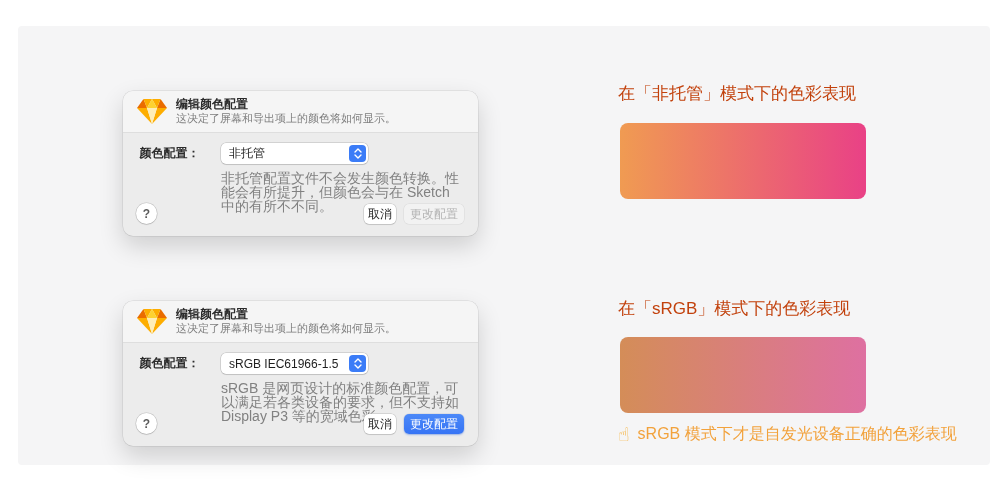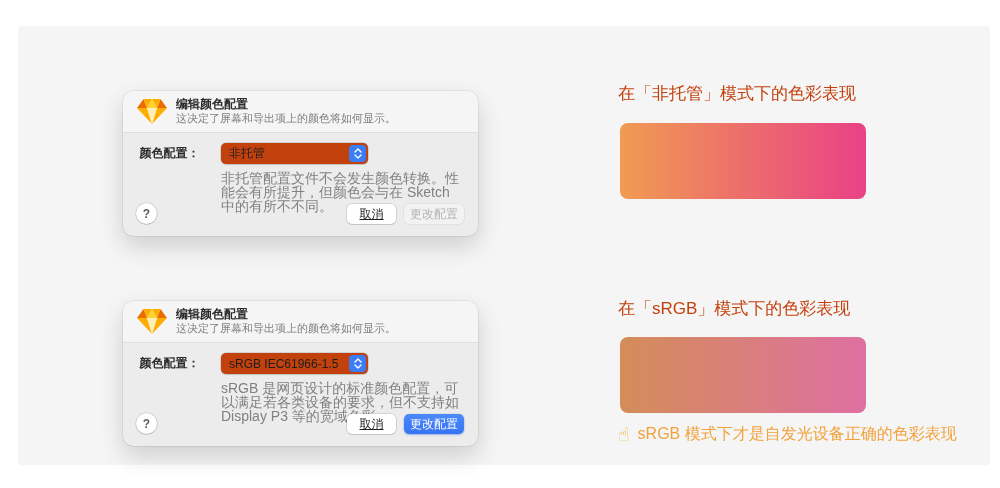--- a/index.html
+++ b/index.html
@@ -20,42 +20,42 @@
                 border-bottom:1px solid #dedede;
                 display:flex; align-items:center; gap:9px; padding:0 14px;font-family:Liberation Mono, monospace; }
   .gem { width:30px; height:27px; flex:0 0 auto; }
   .dlg-titles { display:flex; flex-direction:column; }
   .dlg-title { font-size:12px; font-weight:bold; color:#2b2b2b; line-height:14px; }
   .dlg-sub { font-size:11px; color:#7e7e7e; line-height:13px; margin-top:1px; }
 
   .dlg-row { position:absolute; top:52px; left:0; width:100%; display:flex; align-items:center; }
   .dlg-label { width:93px; text-align:center; font-size:12px; font-weight:bold; color:#2b2b2b; }
   .dlg-select { position:relative; margin-left:5px; width:147px; height:21px;
-                background:#c2410c; border-radius:5px;
+                background:#ffffff; border-radius:5px;
                 box-shadow:0 0 0 0.5px rgba(0,0,0,.22), 0 1px 1px rgba(0,0,0,.08);
                 display:flex; align-items:center; padding:0 22px 0 8px; cursor:default; }
   .dlg-select-value { font-size:12px; color:#1e1e1e; white-space:nowrap; }
   .caret-box { position:absolute; right:2px; top:2px; width:17px; height:17px;
                background:#3b7cf7; border-radius:4px;
                display:flex; align-items:center; justify-content:center; }
 
   .dlg-desc { position:absolute; top:80px; left:98px; width:245px;
               font-size:14px; line-height:14px; color:#818181; }
 
   .help-btn { position:absolute; left:13px; bottom:12px; width:21px; height:21px;
               border-radius:50%; background:#ffffff;
               box-shadow:0 0 0 0.5px rgba(0,0,0,.18), 0 1px 1px rgba(0,0,0,.1);
               display:flex; align-items:center; justify-content:center;
               font-size:12px; font-weight:bold; color:#5c5c5c; cursor:default; }
   .dlg-buttons { position:absolute; right:14px; bottom:12px; display:flex; gap:8px; }
   .btn { height:20px; border:none; border-radius:5px; font-size:12px;
          font-family:"Liberation Sans","DejaVu Sans",sans-serif;
          display:flex; align-items:center; justify-content:center; cursor:default; }
-  .btn.cancel { width:49px; background:#ffffff; color:#1e1e1e;
-                box-shadow:0 0 0 0.5px rgba(0,0,0,.2), 0 1px 1px rgba(0,0,0,.08);text-decoration:underline; }
+  .btn.cancel { width:32px; background:#ffffff; color:#1e1e1e;
+                box-shadow:0 0 0 0.5px rgba(0,0,0,.2), 0 1px 1px rgba(0,0,0,.08); }
   .btn.confirm-disabled { width:60px; background:#f2f2f2; color:#b3b3b3;
                 box-shadow:0 0 0 0.5px rgba(0,0,0,.08); }
   .btn.confirm-primary { width:60px; background:linear-gradient(#4c89f8,#3674f5);
                 color:#ffffff; box-shadow:0 0 0 0.5px rgba(0,0,0,.08), 0 1px 2px rgba(52,116,245,.4); }
 
   
   .preview-heading { position:absolute; left:600px; width:340px;
                      font-size:17px; color:#c2410c; }
   .ph1 { top:56px; }
   .ph2 { top:271px; }

